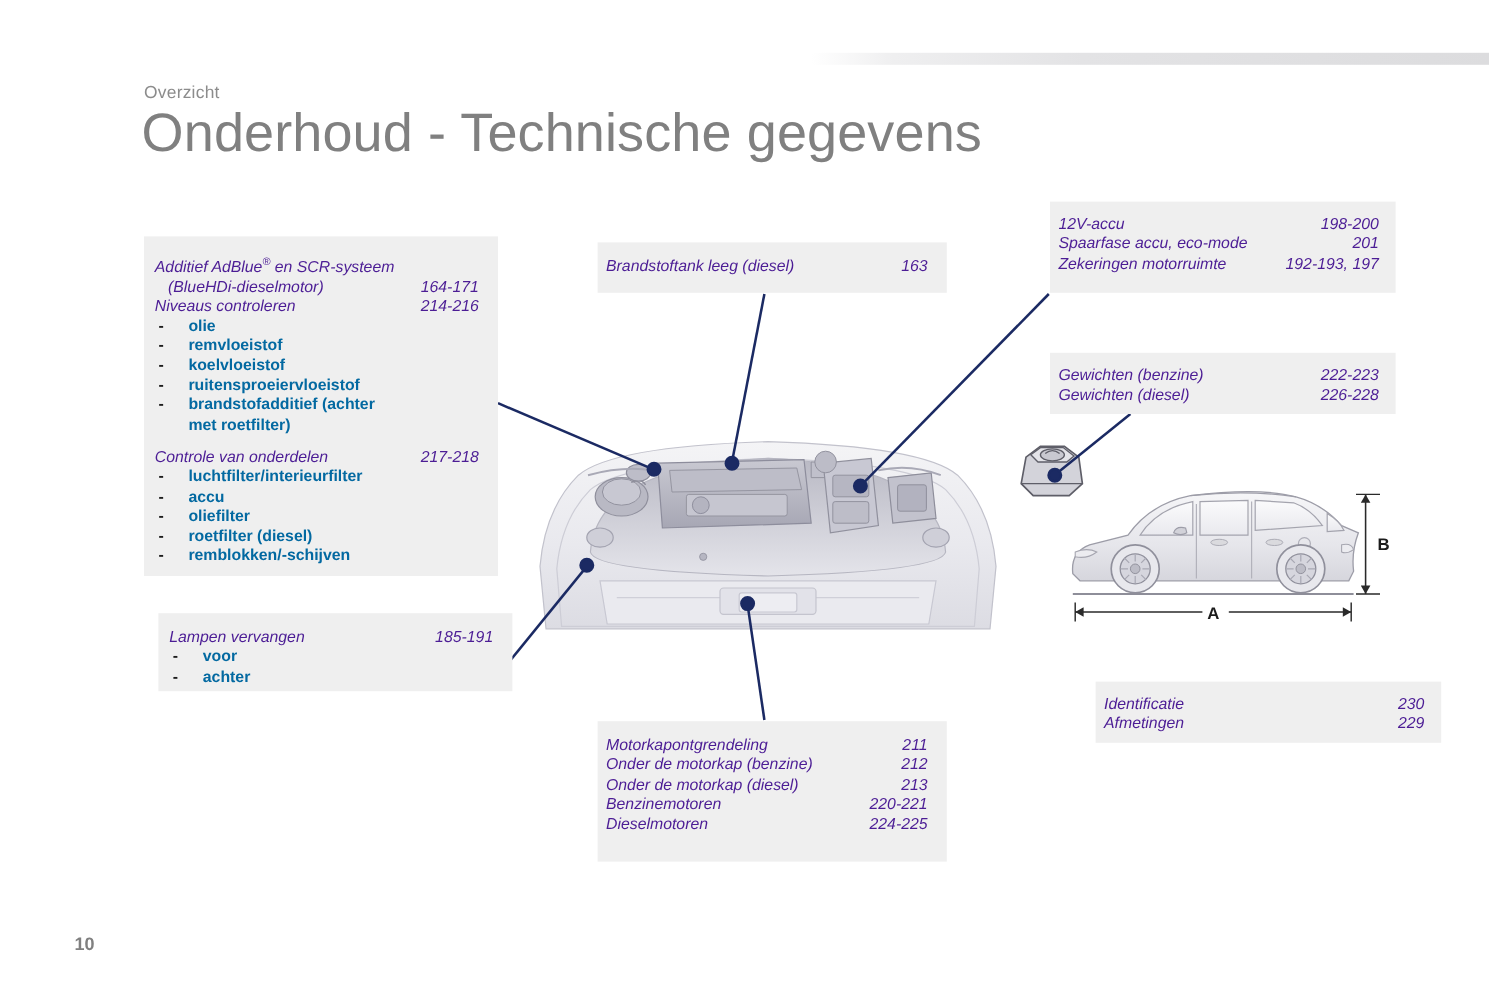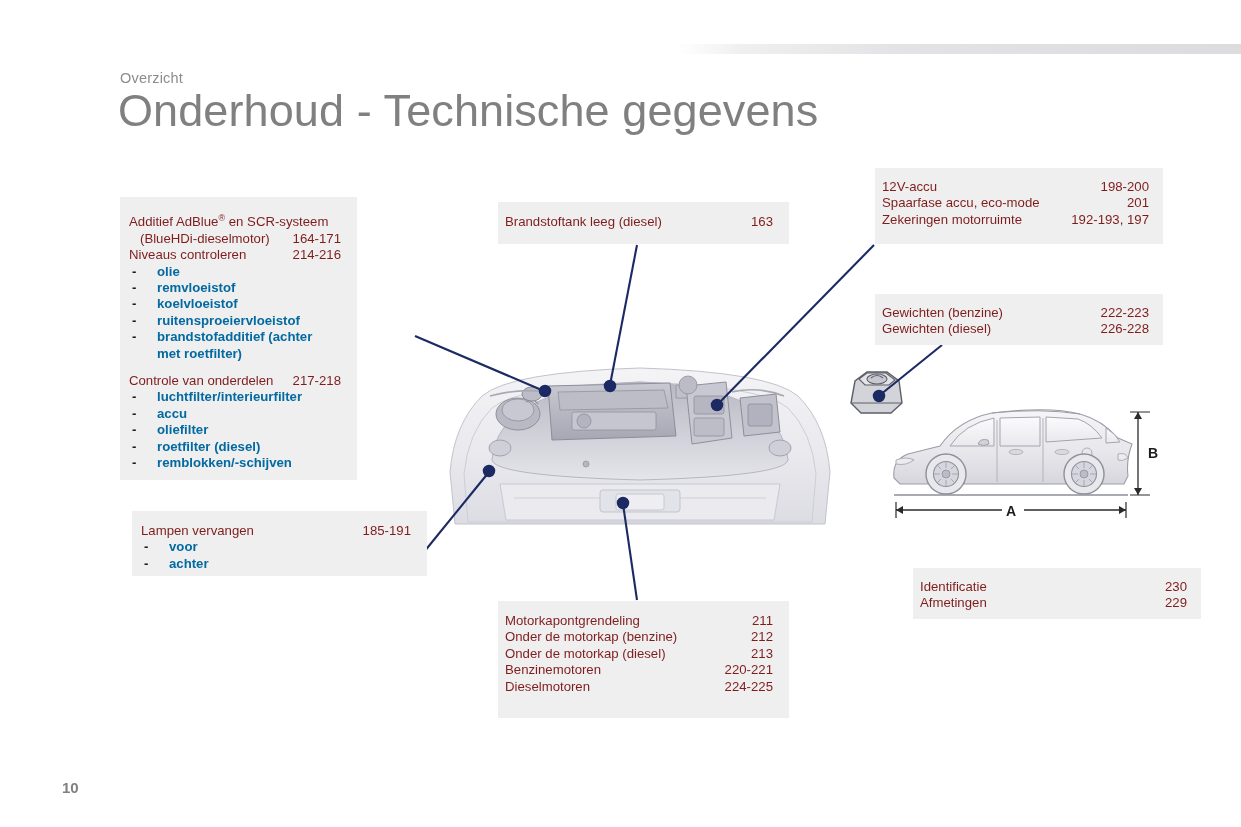--- a/index.html
+++ b/index.html
@@ -59,23 +59,24 @@
   
   .panel {
     position: absolute;
     background: #efefef;
     box-sizing: border-box;
   }
   .panel .rows { width: 100%; }
   .row {
     position: relative;
     font-size: 13.2px;
-    color: #7f1d1d;
+    color: #4c1d95;
     line-height: 16.4px;
     white-space: nowrap;
+    font-style: italic;
   }
   .row .lbl { display: inline-block; }
   .row .pg {
     position: absolute;
     right: 0;
     top: 0;
     text-align: right;
   }
   .row.indent .lbl { padding-left: 11px; }
   .bullet {
@@ -93,21 +94,21 @@
     left: 3px;
     top: 0;
     color: #1c1c1c;
   }
   .bullet.cont { padding-left: 28px; }
   .bullet.cont::before { content: ""; }
   .gap { height: 11px; }
   sup.reg { font-size: 9px; vertical-align: super; }
 
   
-  #panel-left-maint { left: 120px; top: 197px; width: 237px; height: 283px; padding: 13px 16px 0 9px; }
+  #panel-left-maint { left: 120px; top: 197px; width: 295px; height: 283px; padding: 13px 16px 0 9px; }
   #panel-left-lamps { left: 132px; top: 511px; width: 295px; height: 65px; padding: 12px 16px 0 9px; }
   #panel-fuel      { left: 498px; top: 202px; width: 291px; height: 42px; padding: 12px 16px 0 7px; }
   #panel-hood      { left: 498px; top: 601px; width: 291px; height: 117px; padding: 12px 16px 0 7px; }
   #panel-battery   { left: 875px; top: 168px; width: 288px; height: 76px; padding: 11px 14px 0 7px; }
   #panel-weights   { left: 875px; top: 294px; width: 288px; height: 51px; padding: 11px 14px 0 7px; }
   #panel-ident     { left: 875px; top: 568px; width: 288px; height: 51px; padding: 11px 14px 0 7px; margin-left: 38px; }
 
   
   #callouts {
     position: absolute;

